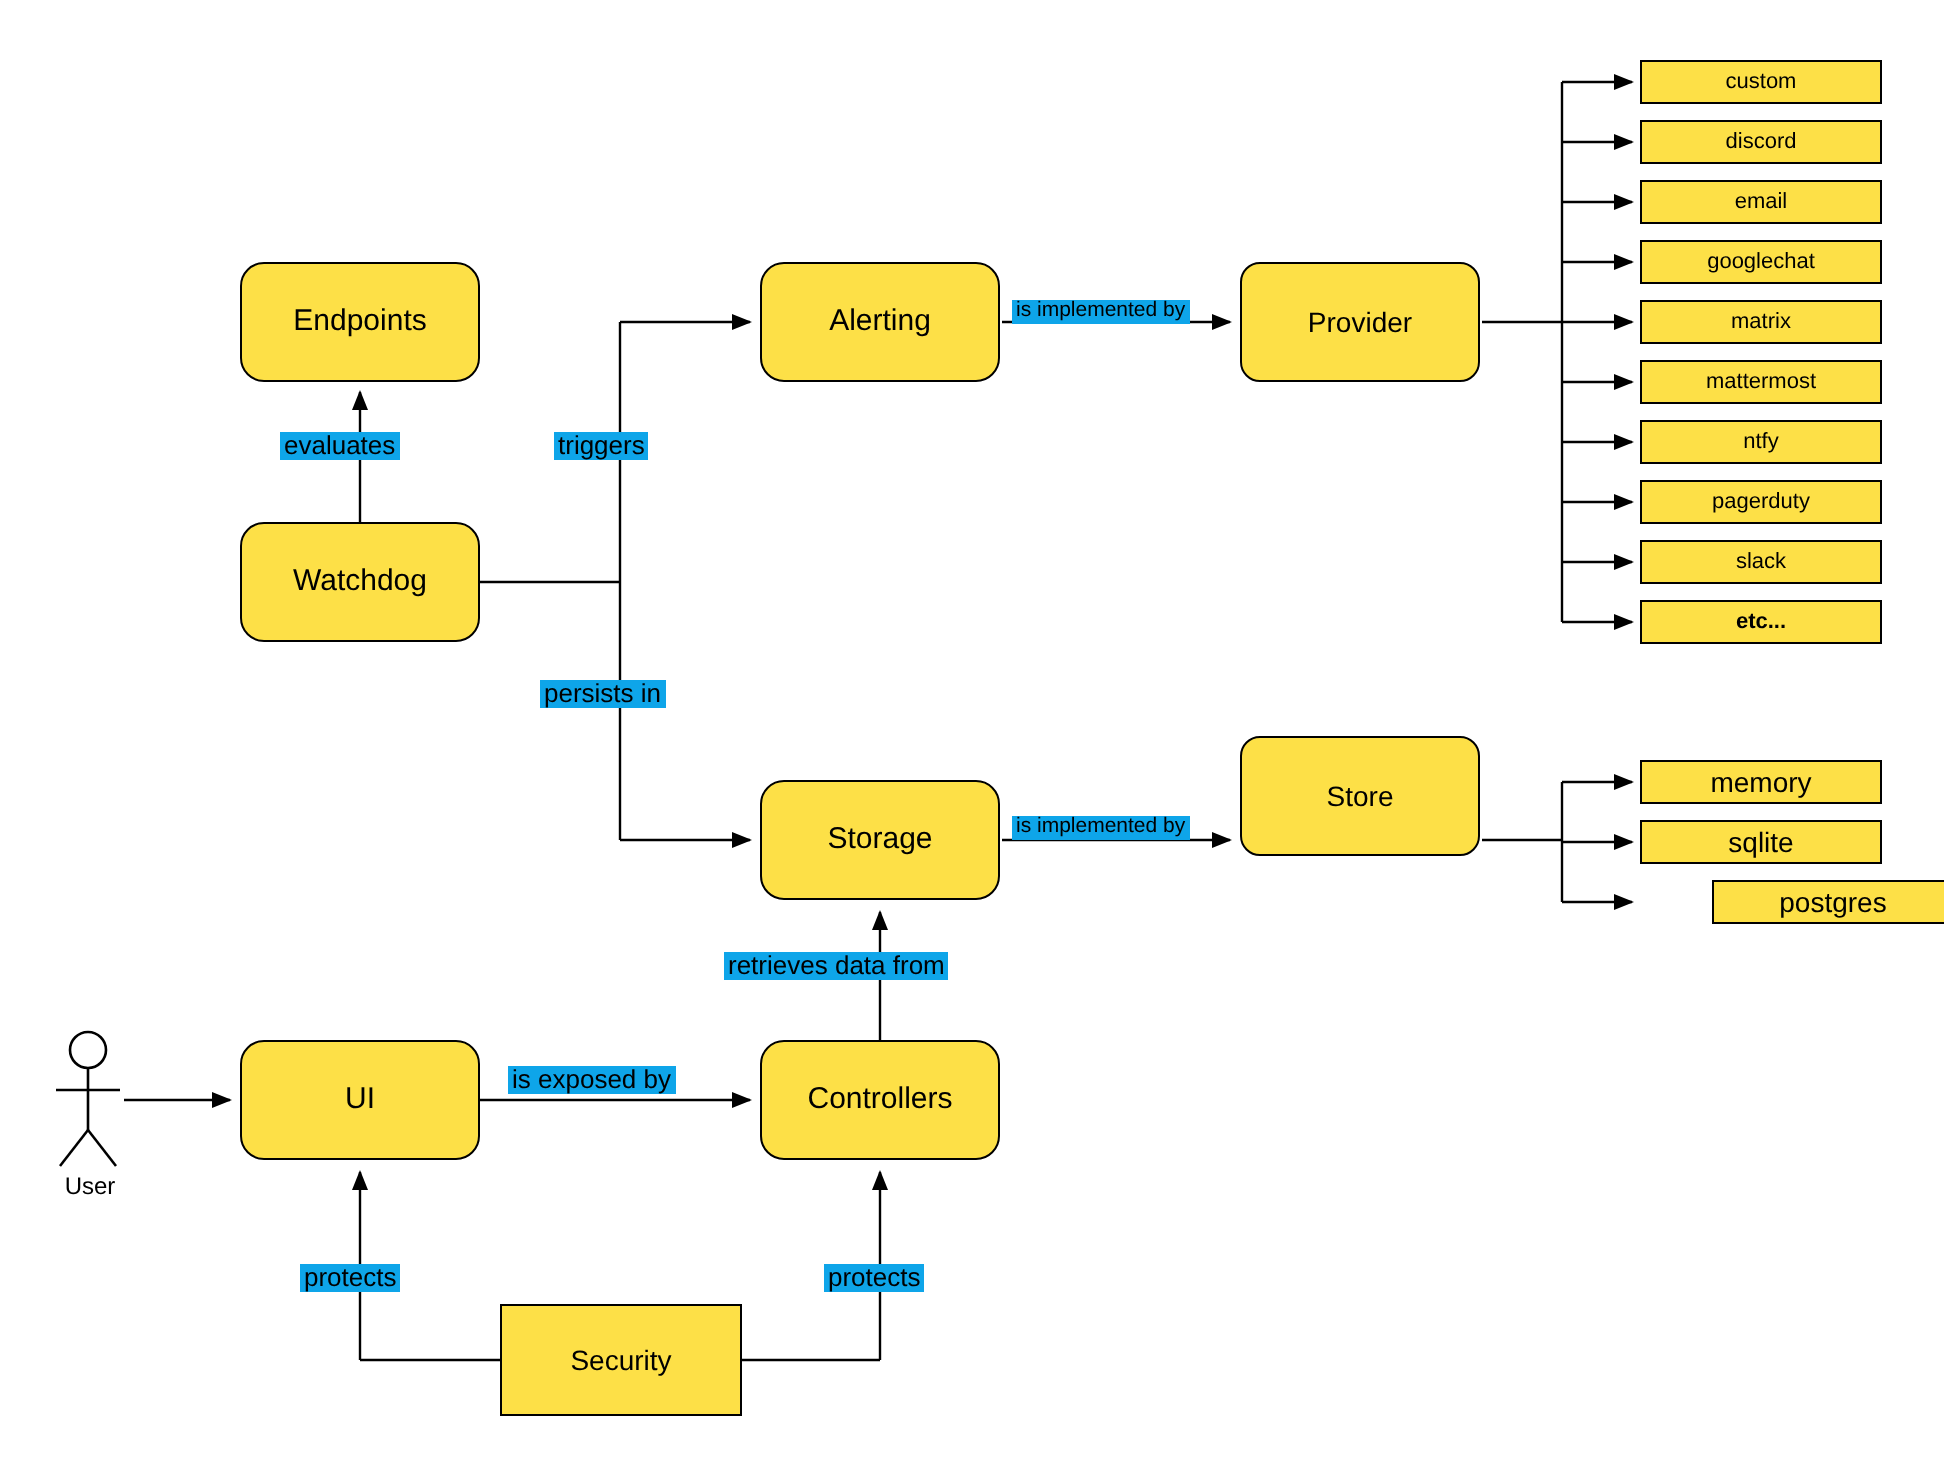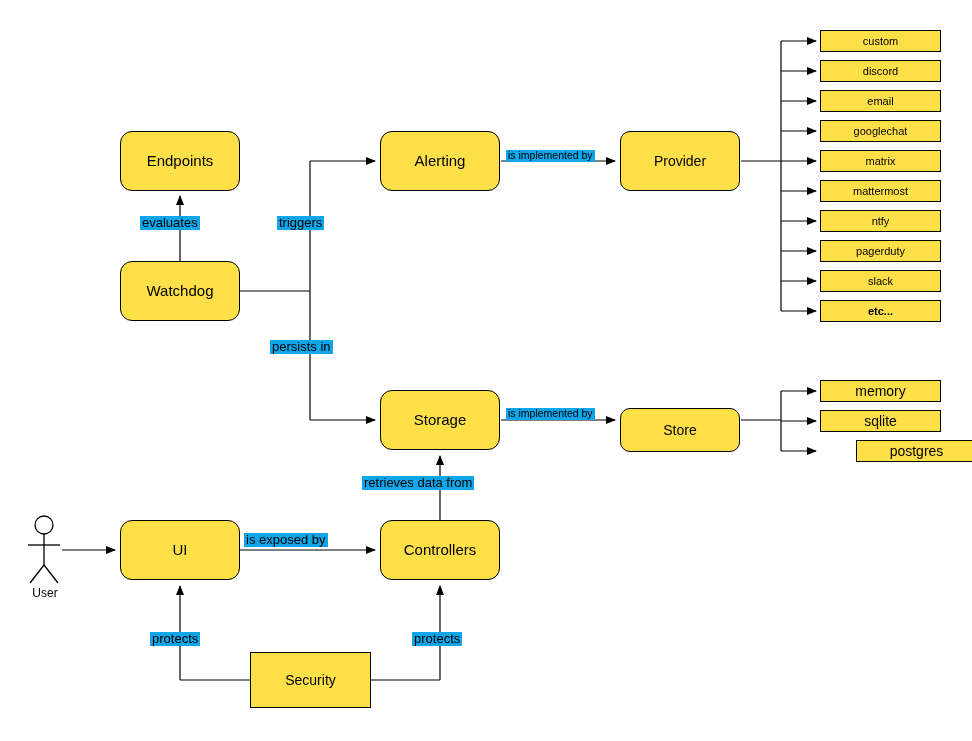--- a/index.html
+++ b/index.html
@@ -140,21 +140,21 @@
   </div>
 
   <div class="node rounded med" style="left:620px; top:131px; width:120px; height:60px;">
     <span>Provider</span>
   </div>
 
   <div class="node bold" style="left:380px; top:390px; width:120px; height:60px;">
     <span>Storage</span>
   </div>
 
-  <div class="node rounded med" style="left:620px; top:408px; width:120px; height:44px;">
+  <div class="node rounded med" style="left:620px; top:368px; width:120px; height:60px;">
     <span>Store</span>
   </div>
 
   <div class="node bold" style="left:120px; top:520px; width:120px; height:60px;">
     <span>UI</span>
   </div>
 
   <div class="node bold" style="left:380px; top:520px; width:120px; height:60px;align-items:center;">
     <span>Controllers</span>
   </div>
@@ -215,21 +215,21 @@
   </div>
   <div class="edge-label tiny" style="left:506px; top:150px;">
     <span>is implemented by</span>
   </div>
   <div class="edge-label tiny" style="left:506px; top:408px;">
     <span>is implemented by</span>
   </div>
   <div class="edge-label" style="left:362px; top:476px;">
     <span>retrieves data from</span>
   </div>
-  <div class="edge-label" style="left:244px; top:533px;">
+  <div class="edge-label" style="left:254px; top:533px;">
     <span>is exposed by</span>
   </div>
   <div class="edge-label" style="left:150px; top:632px;">
     <span>protects</span>
   </div>
   <div class="edge-label" style="left:412px; top:632px;">
     <span>protects</span>
   </div>
 
   <div class="actor-label" style="left:20px; top:586px; width:50px;">

